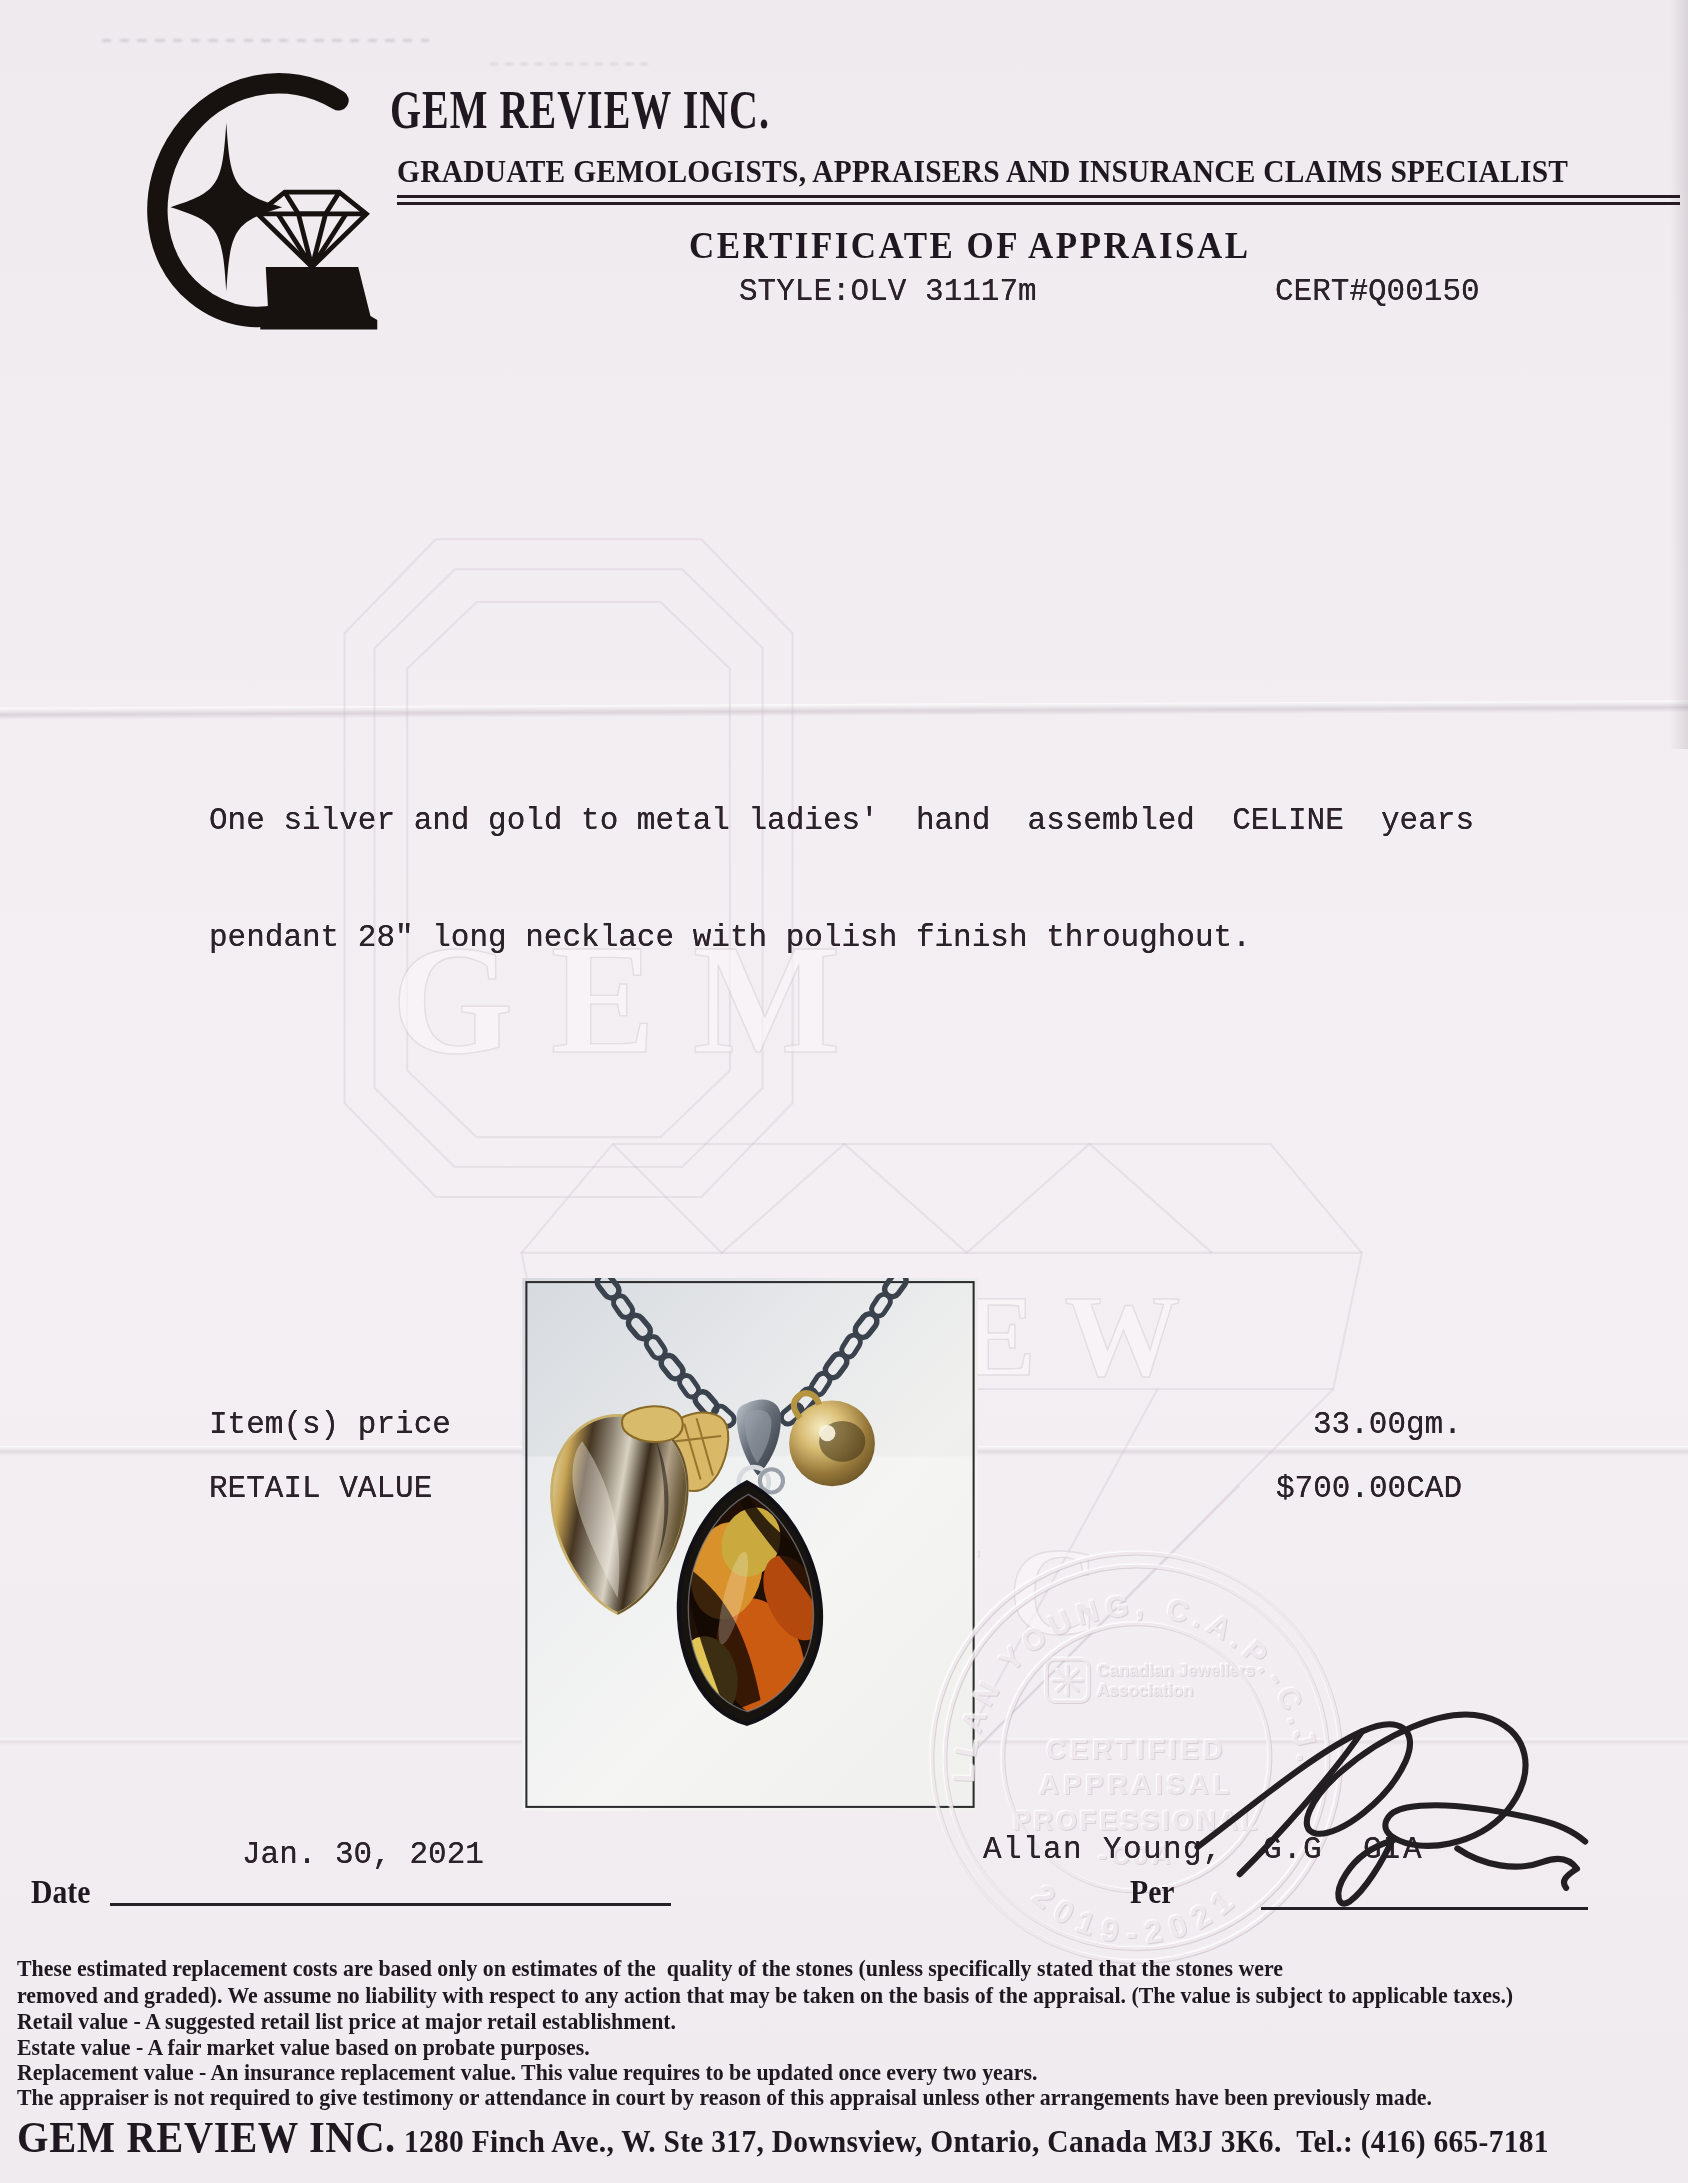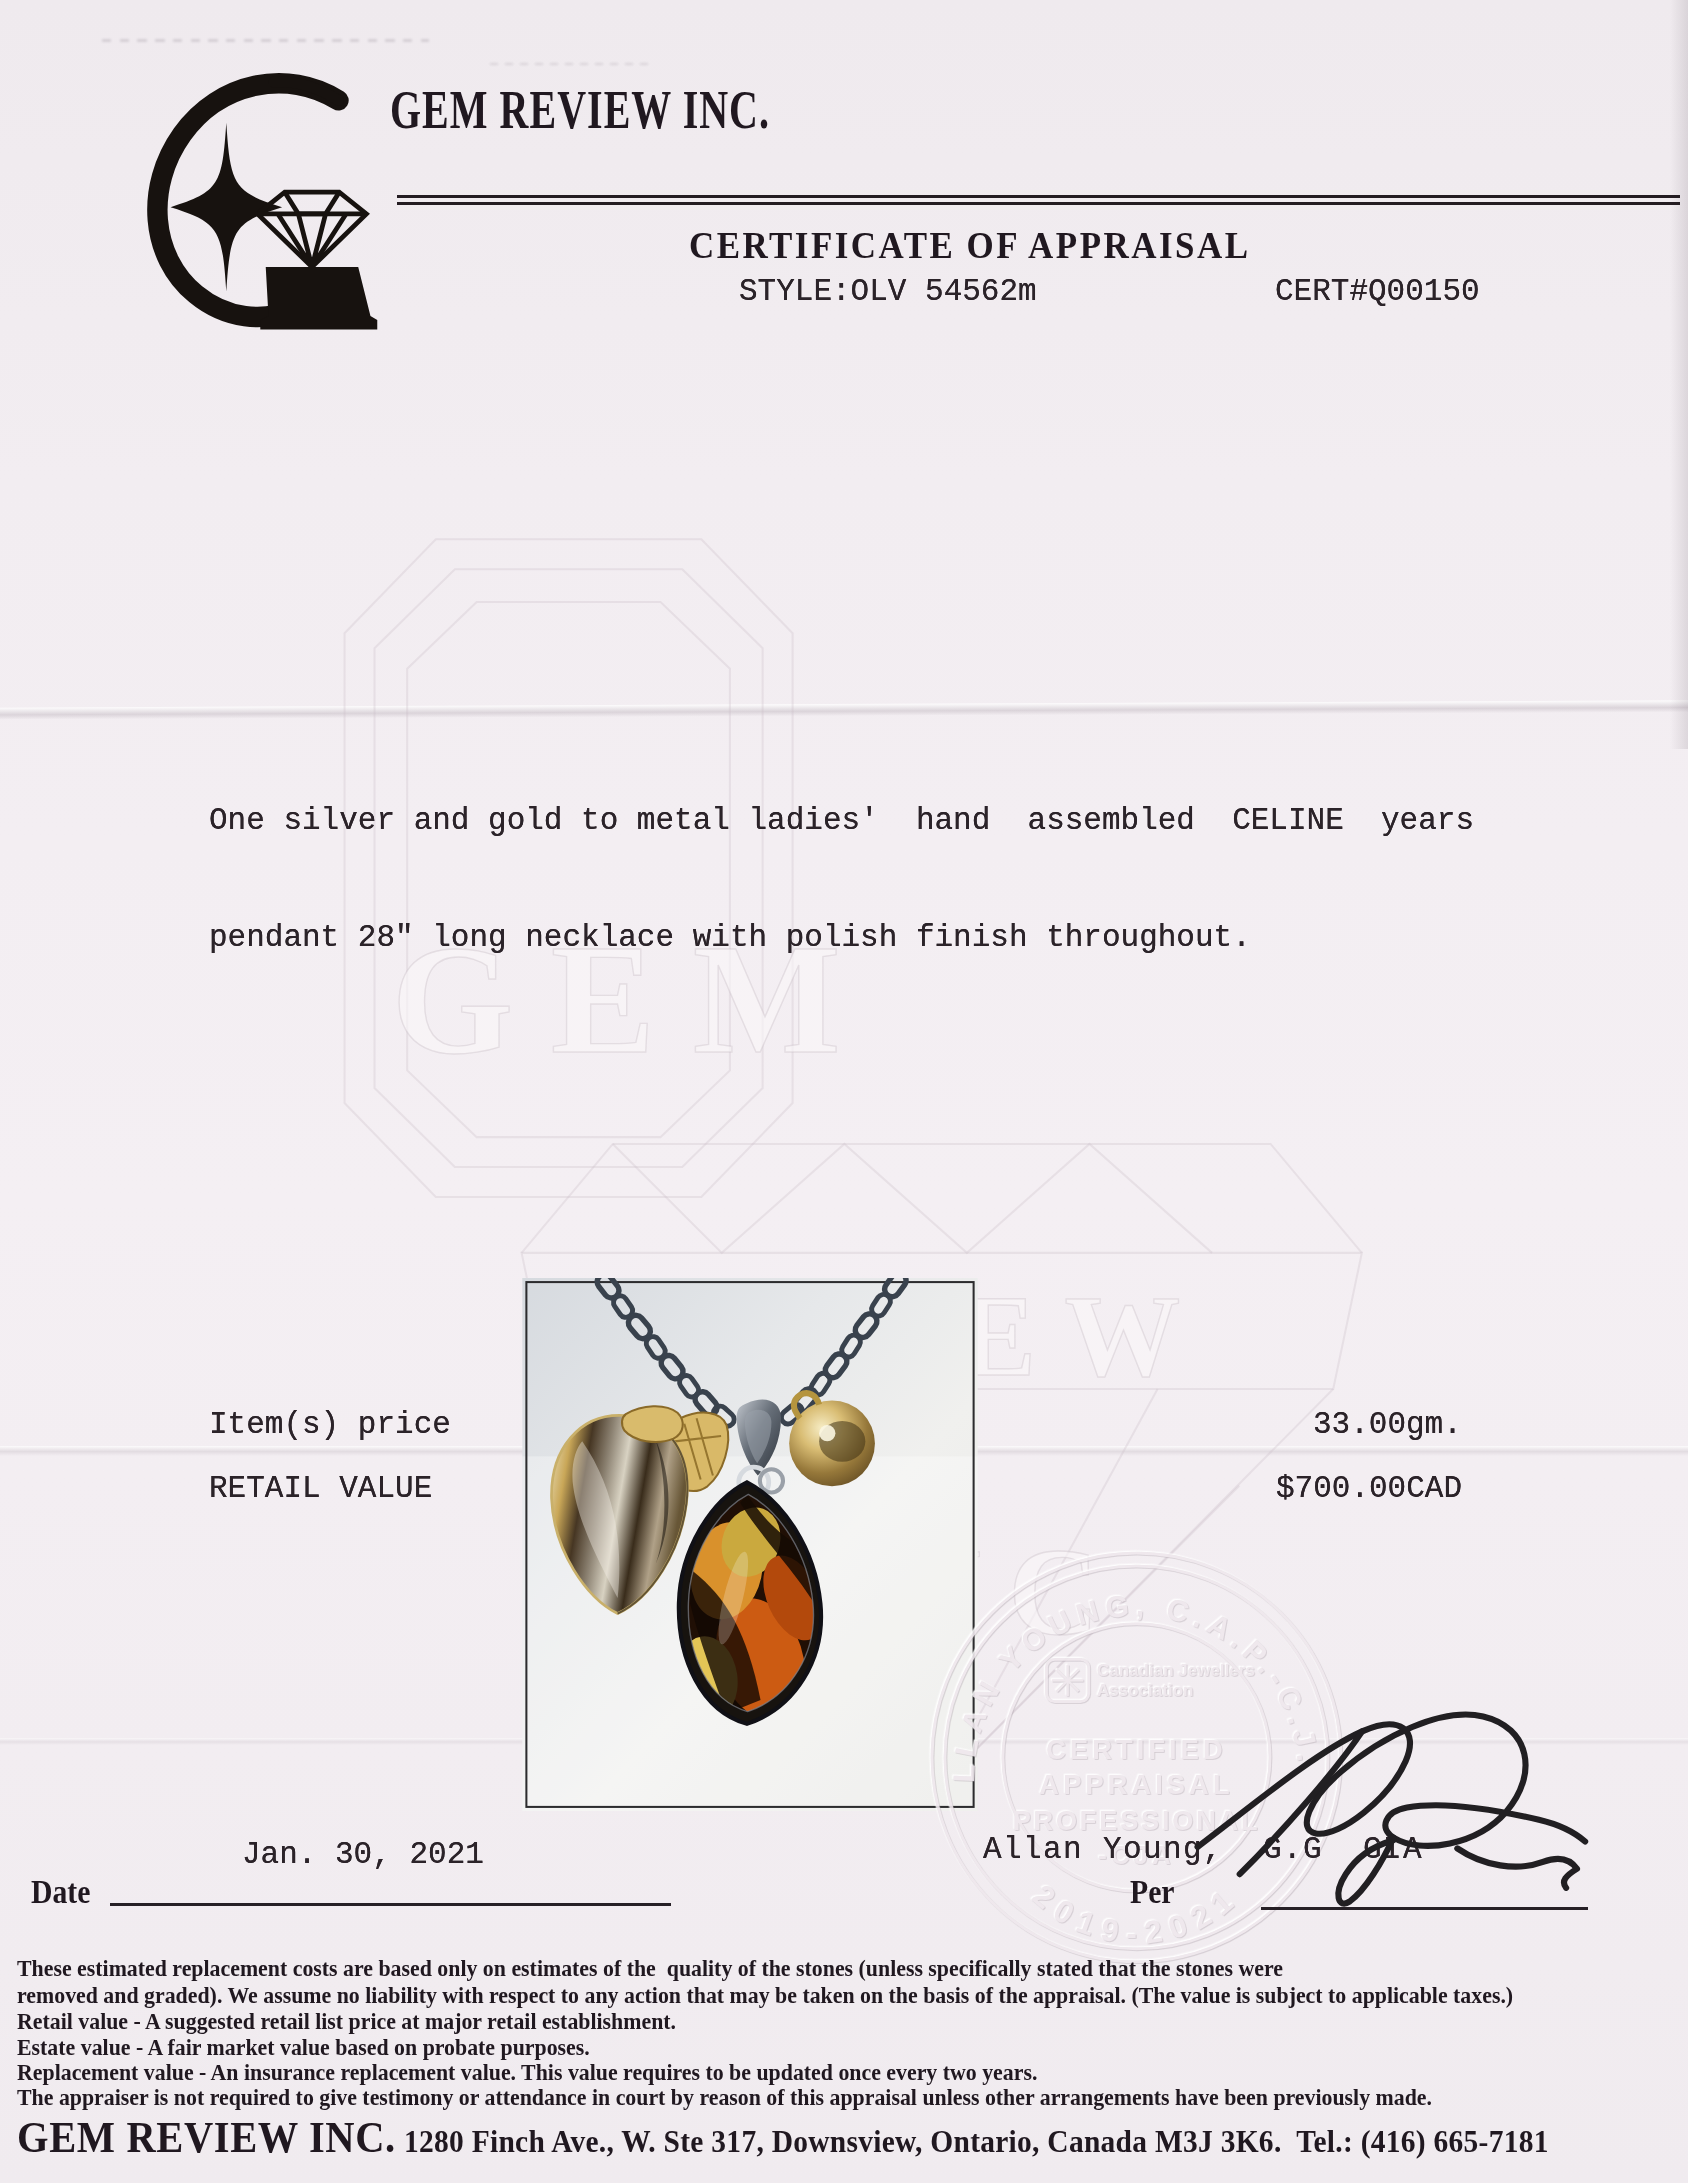--- a/index.html
+++ b/index.html
@@ -68,26 +68,29 @@
       <path d="M196 222 L356 222"></path>
       <path d="M236 190 L256 222 L276 300 M316 190 L296 222 L276 300 M256 222 L296 222 M226 222 L276 300 M326 222 L276 300"></path>
     </g>
 
     <path d="M208 300 L344 300 L362 372 L372 378 L372 392 L200 392 L200 378 L212 372 Z" fill="#17120f"></path>
   </svg>
 
   <div class="abs" style="left:390px;top:79px;">
     <span class="serifB condense" style="font-size:54px;letter-spacing:1.4px;transform:scaleX(.74);">GEM REVIEW INC.</span>
   </div>
+  <div class="abs" style="left:397px;top:153px;">
+    <span class="serifB condense" style="font-size:32px;letter-spacing:0.3px;transform:scaleX(.92);">GRADUATE GEMOLOGISTS, APPRAISERS AND INSURANCE CLAIMS SPECIALIST</span>
+  </div>
   <div class="abs rule2"></div>
 
   <div class="abs" style="left:689px;top:223px;">
     <span class="serifB condense" style="font-size:38px;letter-spacing:2.7px;transform:scaleX(.92);">CERTIFICATE OF APPRAISAL</span>
   </div>
-  <div class="abs mono" style="left:739px;top:274px;font-size:31px;">STYLE:OLV 54562m</div>
+  <div class="abs mono" style="left:739px;top:274px;font-size:31px;">STYLE:OLV 31117m</div>
   <div class="abs mono" style="left:1275px;top:274px;font-size:31px;">CERT#Q00150</div>
 
   <div class="abs mono" style="left:209px;top:723px;font-size:31px;line-height:39px;">
     <div>One silver and gold to metal ladies'  hand  assembled  CELINE  years</div>
     <div>pendant 28" long necklace with polish finish throughout.</div>
   </div>
 
   <div class="abs mono" style="left:209px;top:1407px;font-size:31px;">Item(s) price</div>
   <div class="abs mono" style="left:1313px;top:1407px;font-size:31px;text-align:center;">33.00gm.</div>
   <div class="abs mono" style="left:209px;top:1471px;font-size:31px;">RETAIL VALUE</div>

